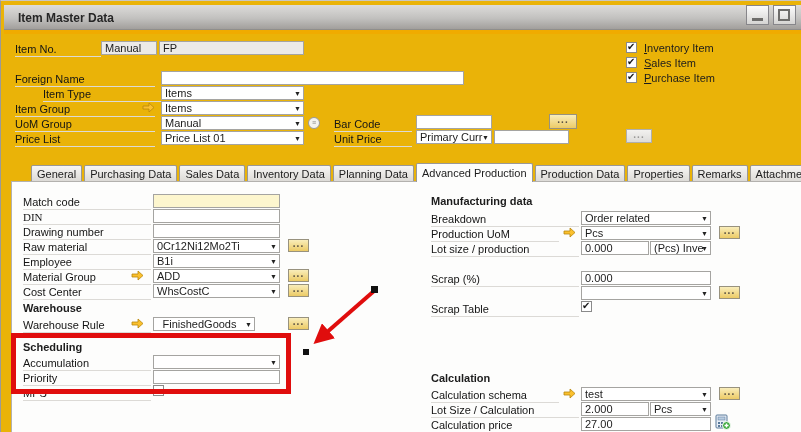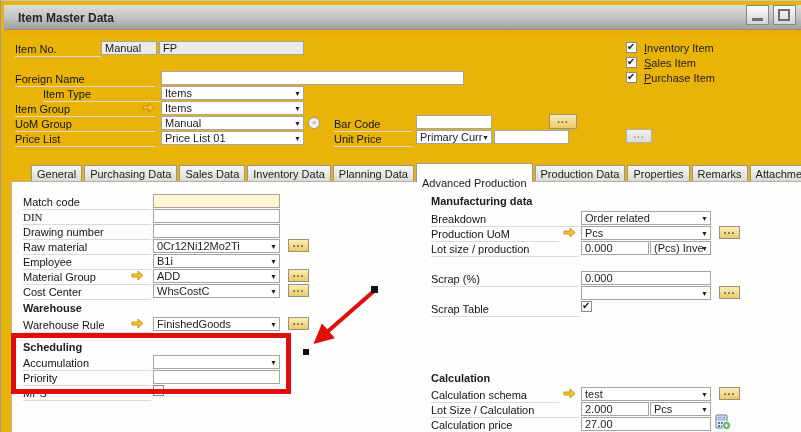--- a/index.html
+++ b/index.html
@@ -32,21 +32,21 @@
   .dots.gray { background:linear-gradient(#f2f1ef,#dddcda); border-color:#b0afad; color:#9a9998; }
   .cb { position:absolute; width:11px; height:11px; background:#fff; border:1px solid #8a8a8a; }
   .cb.checked::after { content:"✔"; position:absolute; left:0px; top:-2px; font-size:10px; color:#1a1a1a; }
   .acc-first::first-letter { text-decoration:underline; }
   .linkarrow { position:absolute; width:13px; height:11px; }
 
   .tabs { position:absolute; left:30px; top:162px; height:19px; display:flex; align-items:flex-end; }
   .tab { height:17px; padding:2px 5px 0 5px; margin-right:2px; white-space:nowrap;
          background:linear-gradient(#f7f6f4,#dbd9d5); border:1px solid #9a9896; border-bottom:none;
          border-radius:2px 2px 0 0; }
-  .tab.active { height:19px; padding-top:13px; background:#fdfdfc; position:relative; z-index:5; }
+  .tab.active { height:19px; padding-top:3px; background:#fdfdfc; position:relative; z-index:5; }
   .panel { position:absolute; left:10px; top:180px; width:791px; height:252px;
            background:#fdfdfc; border-top:1px solid #b3b1ae; border-left:1px solid #b3b1ae; }
 
   .redbox { position:absolute; left:10px; top:332px; width:280px; height:61px;
             border:5px solid #e00d0d; z-index:8; }
   .overlay { position:absolute; left:0; top:0; z-index:9; pointer-events:none; }
 
   .circle-icon { position:absolute; width:12px; height:12px; border:1px solid #9a9998; border-radius:50%;
                  background:#f4f3f1; color:#8a8988; font-size:7px; line-height:10px; text-align:center; }
 </style>
@@ -146,21 +146,21 @@
   <div class="lbl" style="left:22px;top:285px;width:128px;">Cost Center</div>
   <div class="inp dd" style="left:152px;top:283px;width:127px;">WhsCostC</div>
   <div class="dots" style="left:287px;top:283px;">...</div>
 
   <div class="hdr" style="left:22px;top:301px;">Warehouse</div>
 
   <div class="lbl" style="left:22px;top:318px;width:128px;">Warehouse Rule</div>
   <svg class="linkarrow" style="left:130px;top:317px;" viewBox="0 0 13 11">
       <path d="M1,4 h6 V1 l5,4.5 L7,10 V7 H1 z" fill="#FBC02D" stroke="#B8860B" stroke-width="0.8"></path>
     </svg>
-  <div class="inp dd" style="left:152px;top:316px;width:127px;">FinishedGoods</div>
+  <div class="inp dd" style="left:152px;top:316px;width:102px;text-align:center;">FinishedGoods</div>
   <div class="dots" style="left:287px;top:316px;">...</div>
 
   <div class="hdr" style="left:22px;top:340px;">Scheduling</div>
 
   <div class="lbl" style="left:22px;top:356px;width:128px;">Accumulation</div>
   <div class="inp dd" style="left:152px;top:354px;width:127px;"></div>
 
   <div class="lbl" style="left:22px;top:371px;width:128px;">Priority</div>
   <div class="inp" style="left:152px;top:369px;width:127px;"></div>
 

